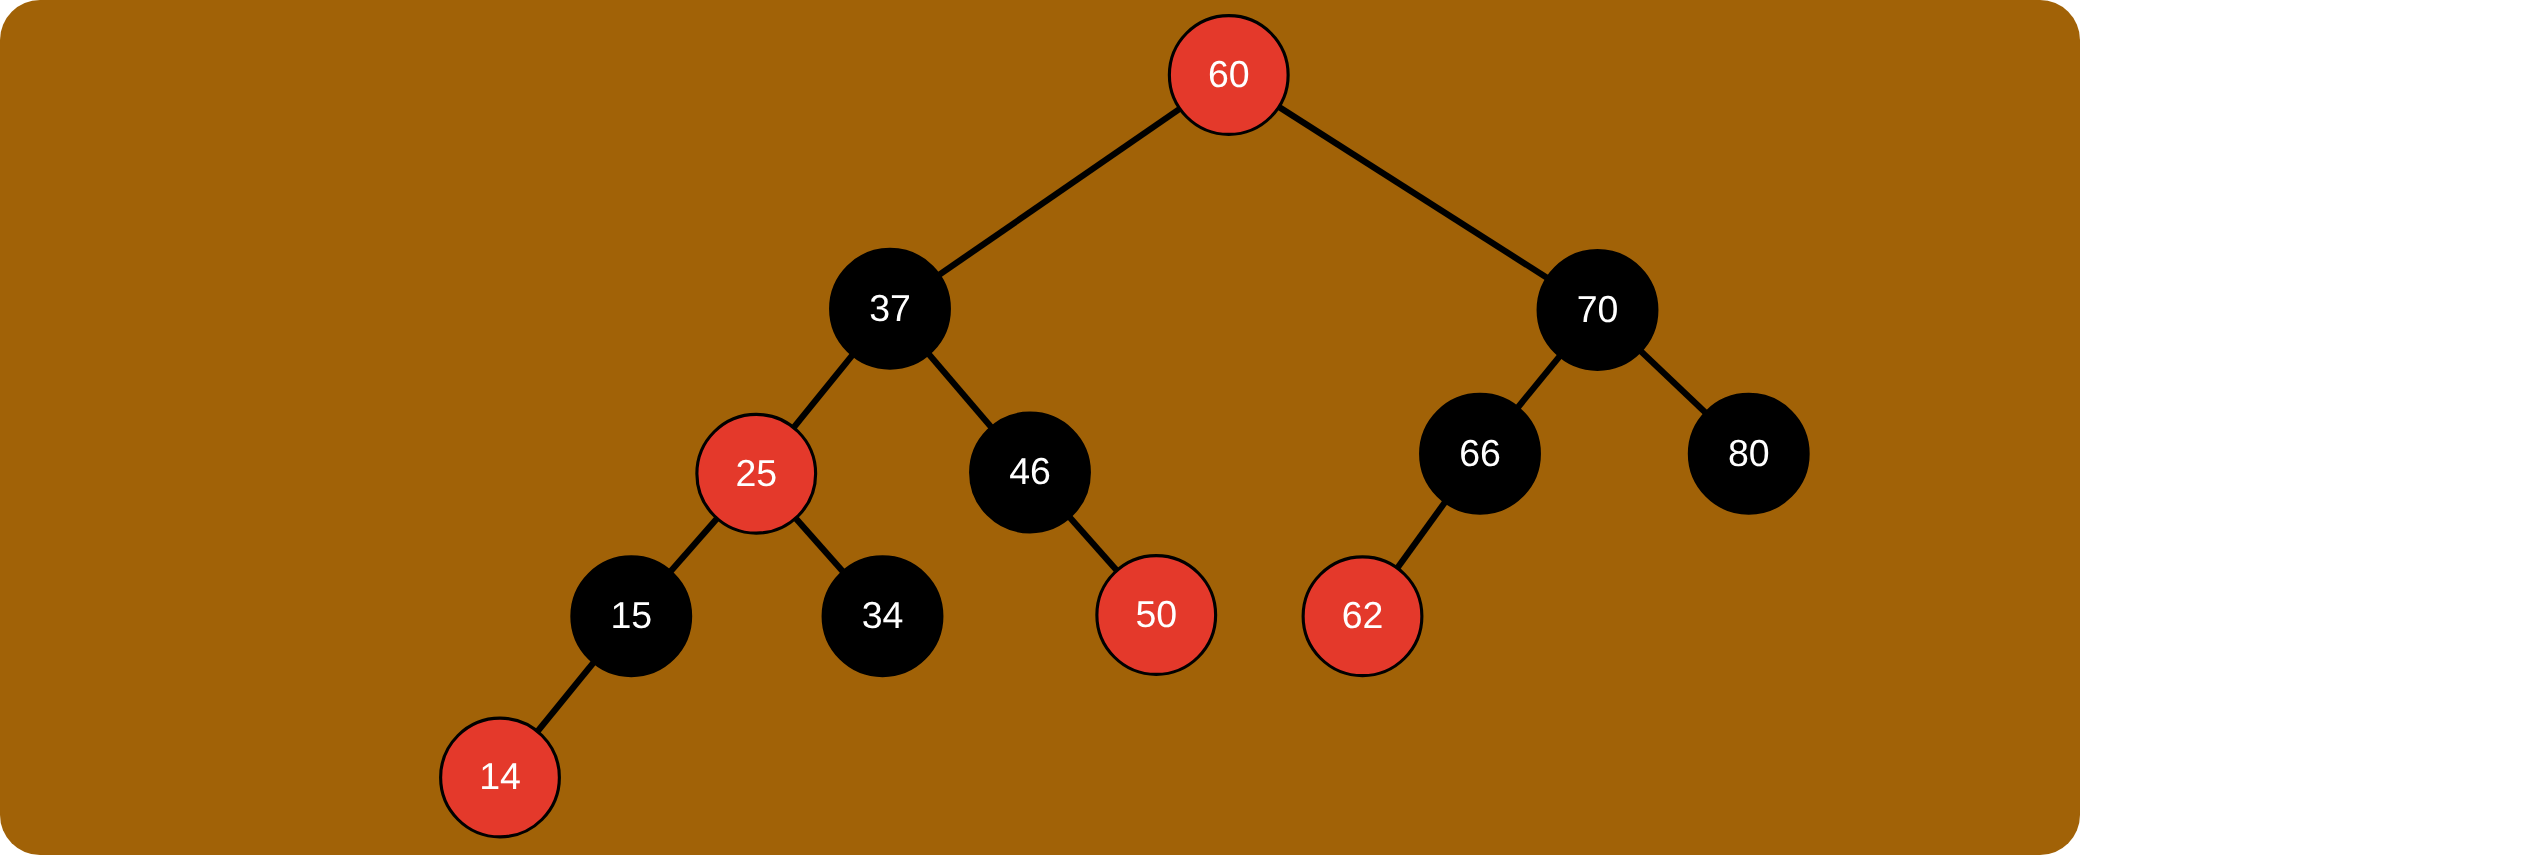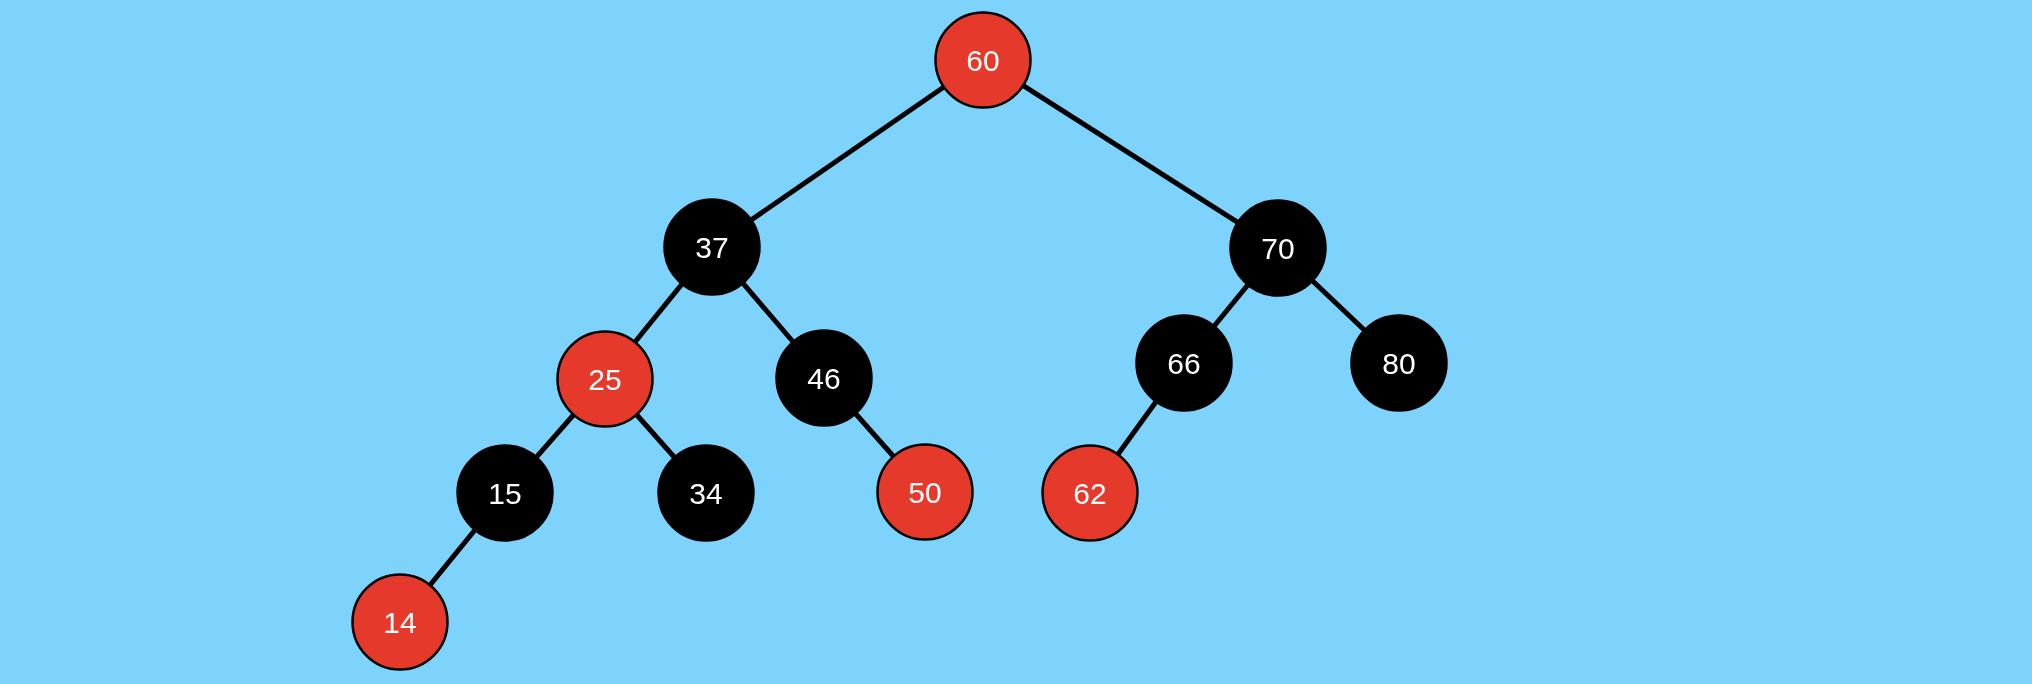--- a/index.html
+++ b/index.html
@@ -3,24 +3,25 @@
 <meta charset="utf-8">
 <style>
   html, body {
     margin: 0;
     padding: 0;
     background: #ffffff;
     font-family: "Liberation Sans", sans-serif;
   }
   .canvas-wrap {
     position: relative;
-    width: 2032px;
+    width: 1664px;
     height: 684px;
-    background: #7dd3fc;
+    background: #a16207;
     overflow: hidden;
+    border-radius: 32px;
   }
   svg text {
     font-family: "Liberation Sans", sans-serif;
     font-weight: 400;
   }
 </style>
 </head>
 <body>
 
 <div class="canvas-wrap">

